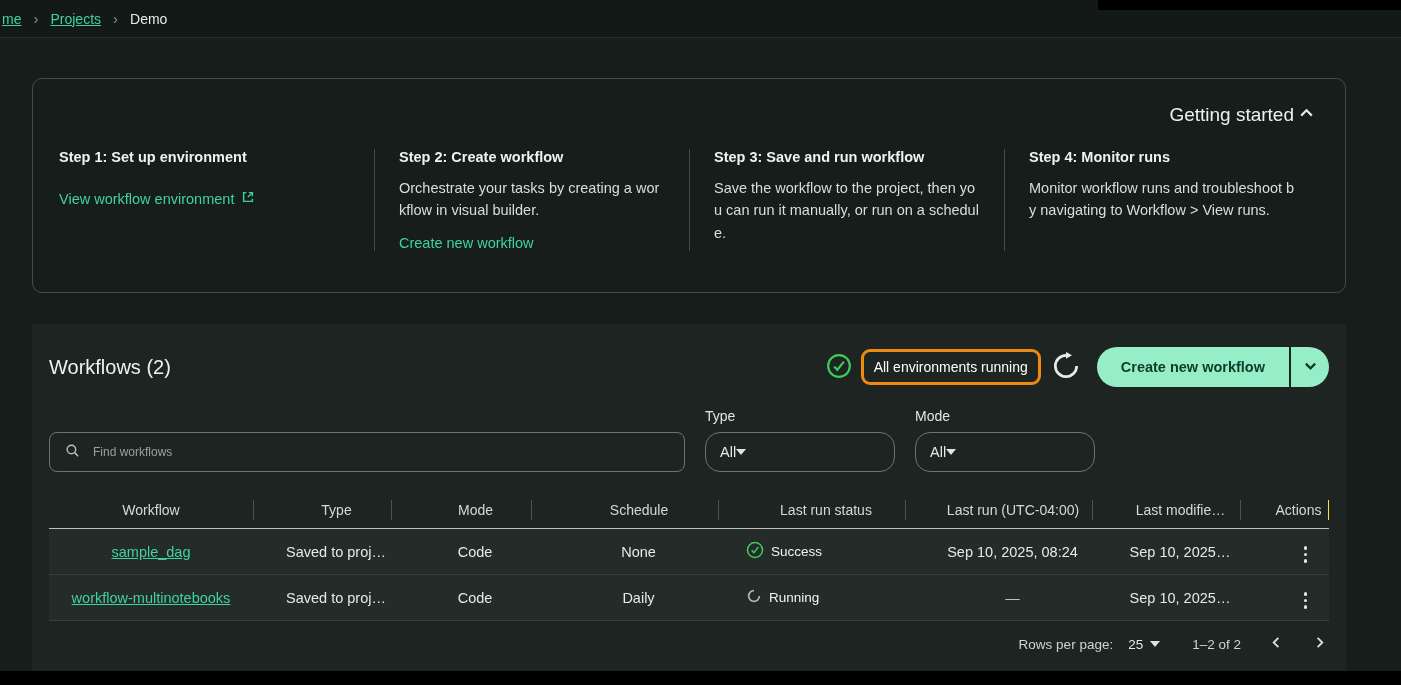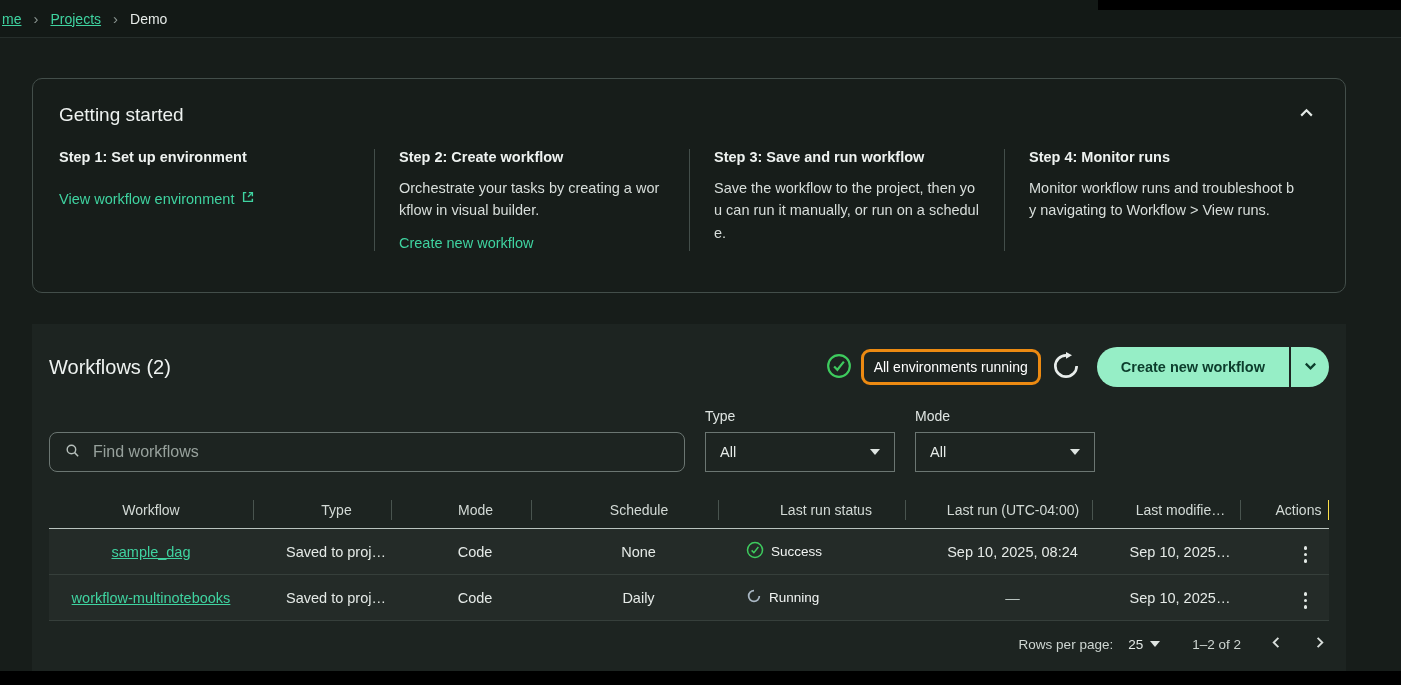--- a/index.html
+++ b/index.html
@@ -11,21 +11,21 @@
           background:#131916;border-bottom:1px solid #262e2b;box-sizing:border-box;}
   .crumb{font-size:14px;}
   .crumb-link{color:#3fd3a0;text-decoration:underline;cursor:pointer;}
   .crumb-sep{color:#8b9591;font-size:15px;}
   .artifact-tr{position:absolute;top:0;right:0;width:303px;height:10px;background:#000;}
   .artifact-bottom{position:absolute;left:0;bottom:0;width:100%;height:14px;background:#000;}
 
   
   .gs-card{position:absolute;left:32px;top:78px;width:1314px;height:215px;box-sizing:border-box;
            border:1px solid #434e4a;border-radius:10px;padding:22px 26px;}
-  .gs-header{display:flex;justify-content:space-between;align-items:center;gap:47px;}
+  .gs-header{display:flex;justify-content:flex-end;align-items:center;}
   .gs-title{font-size:19px;color:#eef2f0;}
   .gs-collapse{background:none;border:none;cursor:pointer;padding:4px;}
   .gs-steps{display:flex;margin-top:20px;}
   .gs-step{width:25%;box-sizing:border-box;padding:0 24px;border-left:1px solid #434e4a;}
   .gs-step:first-child{border-left:none;padding-left:0;}
   .gs-step h4{margin:0 0 12px;font-size:14.5px;font-weight:700;color:#eef2f0;}
   .gs-step p{margin:0;font-size:14.5px;line-height:1.55;color:#d8dedb;word-break:break-all;}
   .gs-link{margin-top:13px;font-size:14.5px;color:#3fd3a0;display:inline-flex;align-items:center;
            gap:7px;cursor:pointer;}
 
@@ -41,27 +41,27 @@
   .split-btn{display:flex;height:40px;margin-left:6px;}
   .split-main{background:#96eec6;color:#0c3d2c;font-weight:700;font-size:14.5px;border:none;
               border-radius:20px 0 0 20px;padding:0 24px;display:flex;align-items:center;cursor:pointer;}
   .split-caret{background:#96eec6;border:none;width:38px;border-radius:0 20px 20px 0;margin-left:2px;
                display:flex;align-items:center;justify-content:center;cursor:pointer;}
 
   
   .filters{display:flex;align-items:flex-end;gap:13px;margin-top:20px;}
   .search{display:flex;align-items:center;gap:10px;width:636px;height:40px;border:1px solid #6b7672;
           border-radius:8px;padding:0 14px;box-sizing:border-box;}
-  .search input{flex:1;background:transparent;border:none;outline:none;color:#c4b5fd;font-size:16px;
+  .search input{flex:1;background:transparent;border:none;outline:none;color:#c4b5fd;font-size:12px;
                 font-family:"Liberation Sans",sans-serif;}
   .search input::placeholder{color:#97a19c;}
   .filter-group{display:flex;flex-direction:column;gap:8px;margin-left:7px;}
   .filter-label{font-size:14px;color:#dfe5e2;}
-  .select{display:flex;align-items:center;justify-content:space-between;height:40px;border:1px solid #6b7672;
-          border-radius:0;padding:0 14px;box-sizing:border-box;font-size:14.5px;cursor:pointer;}
+  .select{display:flex;align-items:center;justify-content:flex-start;height:40px;border:1px solid #6b7672;
+          border-radius:15px;padding:0 14px;box-sizing:border-box;font-size:14.5px;cursor:pointer;}
   .select.type{width:190px;}
   .select.mode{width:180px;}
   .tri-down{width:0;height:0;border-left:5px solid transparent;border-right:5px solid transparent;
             border-top:6px solid #dfe5e2;}
 
   
   .table{margin-top:20px;}
   .grid-cols{display:grid;grid-template-columns:204px 138px 140px 187px 187px 187px 148px 89px;text-align:center;}
   .thead{height:36px;align-items:center;font-size:14px;color:#d3dad6;border-bottom:1px solid #b9c3bf;}
   .thead>div{padding-left:28px;border-left:1px solid #49544f;height:20px;line-height:20px;

